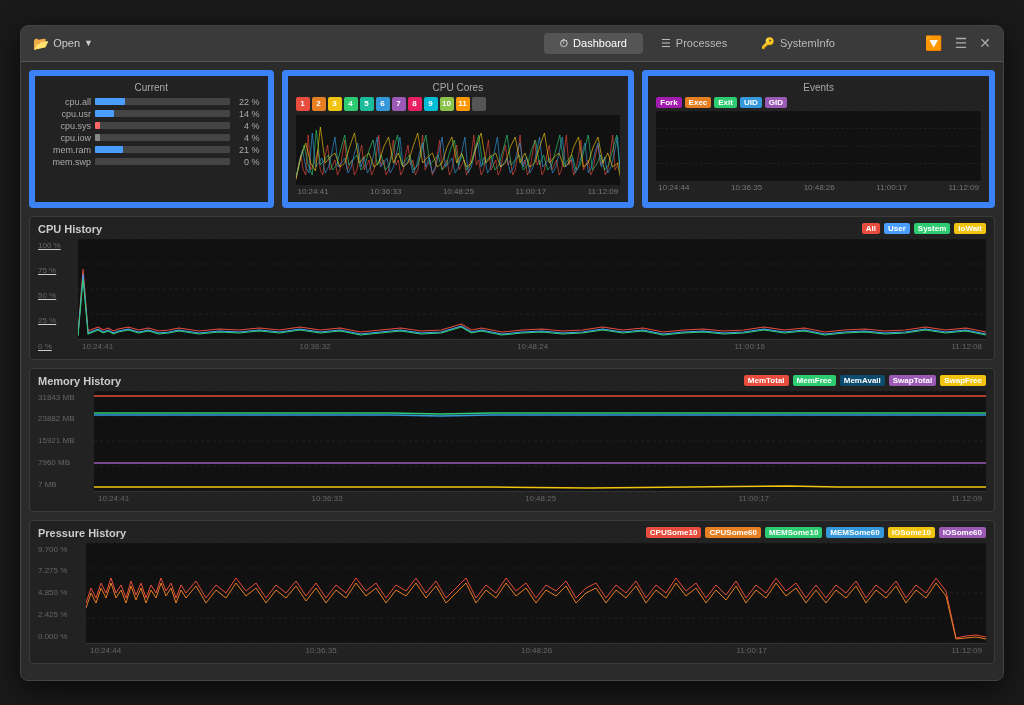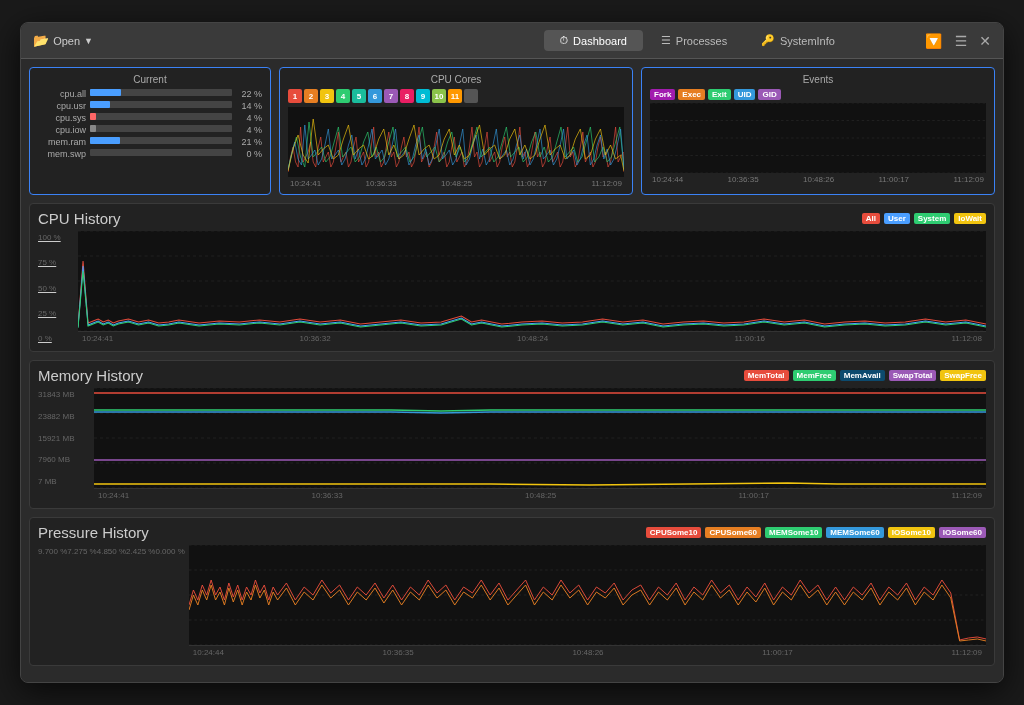--- a/index.html
+++ b/index.html
@@ -76,37 +76,38 @@
       background: #2b2b2b;
     }
     
     .top-row {
       display: flex;
       gap: 8px;
       margin-bottom: 8px;
     }
     .panel {
       background: #222;
-      border: 1px solid #3b82f6;
+      border: 6px solid #3b82f6;
       border-radius: 4px;
       padding: 6px 8px;
     }
     .panel-title {
       font-size: 10px;
       color: #aaa;
       text-align: center;
       margin-bottom: 4px;
     }
     .current-panel { flex: 1.2; }
     .cpu-cores-panel { flex: 1.8; }
     .events-panel { flex: 1.8; }
 
     
     .metric-row {
       display: flex;
+      align-items: center;
       margin-bottom: 2px;
       gap: 4px;
     }
     .metric-label { width: 48px; font-size: 9px; color: #aaa; text-align: right; }
     .metric-bar-container { flex: 1; height: 7px; background: #444; border-radius: 1px; }
     .metric-bar { height: 100%; border-radius: 1px; }
     .metric-value { width: 26px; font-size: 9px; color: #aaa; text-align: right; }
     .cpu-cores-numbers {
       display: flex;
       gap: 2px;
@@ -139,21 +140,21 @@
       border-radius: 4px;
       padding: 6px 8px;
       margin-bottom: 8px;
     }
     .history-header {
       display: flex;
       justify-content: space-between;
       align-items: center;
       margin-bottom: 4px;
     }
-    .history-title { font-size: 15px; color: #ccc; font-weight: 400; }
+    .history-title { font-size: 11px; color: #ccc; font-weight: 700; }
     .legend {
       display: flex;
       gap: 4px;
       align-items: center;
     }
     .legend-item {
       font-size: 8px;
       padding: 1px 4px;
       border-radius: 2px;
       color: #fff;
@@ -460,21 +461,21 @@
         <div class="legend" id="pressure-legend">
             <span class="legend-item" style="background: rgb(231, 76, 60);">CPUSome10</span>
             <span class="legend-item" style="background: rgb(230, 126, 34);">CPUSome60</span>
             <span class="legend-item" style="background: rgb(46, 204, 113);">MEMSome10</span>
             <span class="legend-item" style="background: rgb(52, 152, 219);">MEMSome60</span>
             <span class="legend-item" style="background: rgb(241, 196, 15);">IOSome10</span>
             <span class="legend-item" style="background: rgb(155, 89, 182);">IOSome60</span>
           </div>
       </div>
       <div style="display:flex; position:relative;">
-        <div style="min-width:44px; margin-right:4px; display:flex; flex-direction:row; justify-content:space-between; padding: 2px 0; height:100px;">
+        <div style="min-width:44px; margin-right:4px; display:flex; flex-direction:column; justify-content:space-between; padding: 2px 0; height:100px;">
           <span class="y-label">9.700 %</span>
           <span class="y-label">7.275 %</span>
           <span class="y-label">4.850 %</span>
           <span class="y-label">2.425 %</span>
           <span class="y-label">0.000 %</span>
         </div>
         <div style="flex:1;">
           <svg class="chart-svg" height="100" viewBox="0 0 900 100" preserveAspectRatio="none">
             <rect x="0" y="0" width="900" height="100" fill="#111"></rect>
             <line x1="0" y1="0" x2="900" y2="0" class="grid-line"></line>

